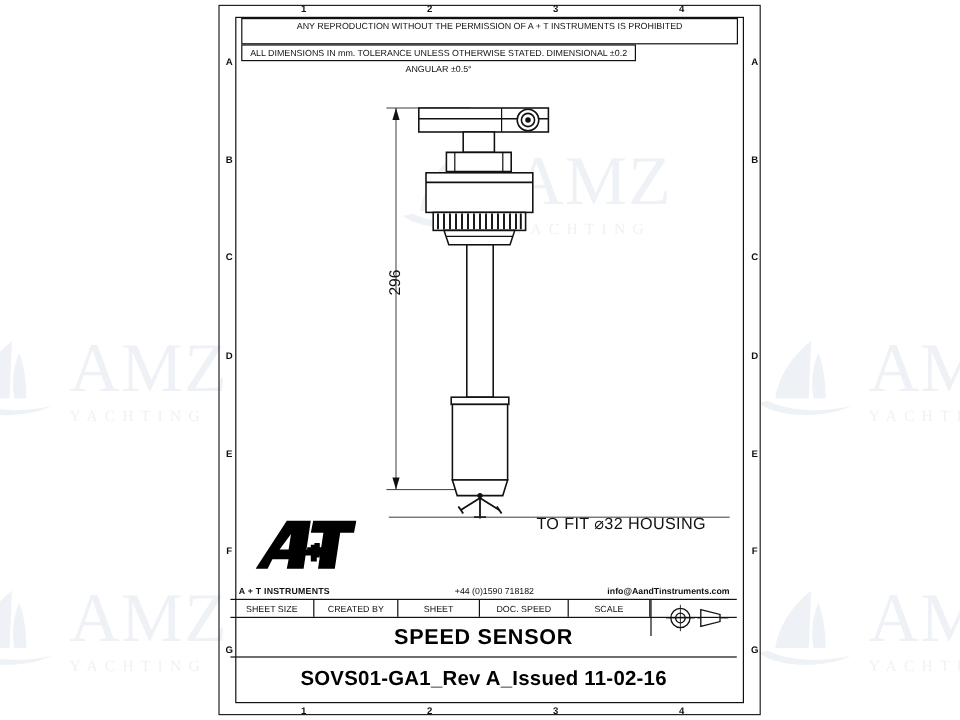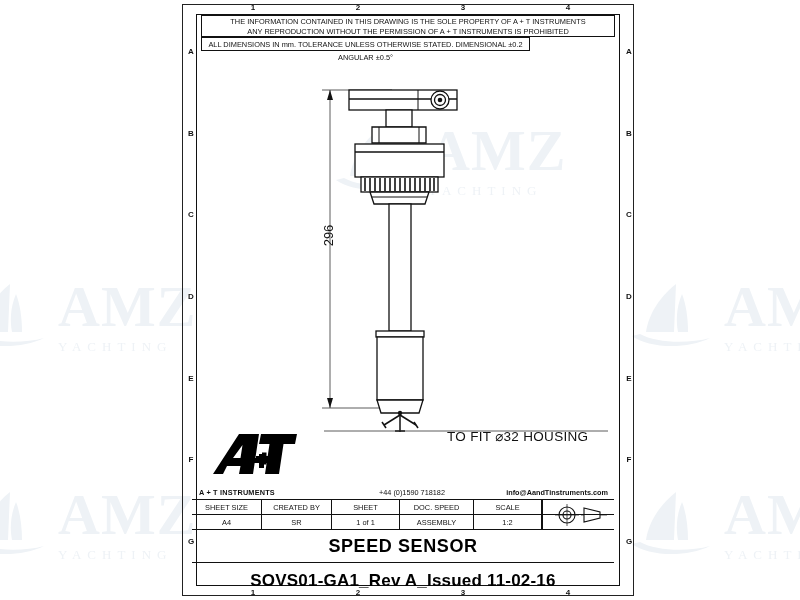--- a/index.html
+++ b/index.html
@@ -27,21 +27,21 @@
   .wm {
     position: absolute;
     display: flex;
     align-items: center;
     gap: 6px;
   }
   .wm-boat { flex: 0 0 auto; }
   .wm-text { display: flex; flex-direction: column; line-height: 1; }
   .wm-amz {
     font-family: "Liberation Serif", serif;
-    font-weight: 700;
+    font-weight: 400;
     letter-spacing: 1px;
   }
   .wm-yacht {
     font-family: "Liberation Serif", serif;
     letter-spacing: 6px;
   }
 
   
   #sheet {
     position: absolute;
@@ -307,21 +307,20 @@
 
   <div class="zone" style="left:623px; top:47px;">A</div>
   <div class="zone" style="left:623px; top:129px;">B</div>
   <div class="zone" style="left:623px; top:210px;">C</div>
   <div class="zone" style="left:623px; top:292px;">D</div>
   <div class="zone" style="left:623px; top:374px;">E</div>
   <div class="zone" style="left:623px; top:455px;">F</div>
   <div class="zone" style="left:623px; top:537px;">G</div>
 
   <div class="note-box" id="note-property">
-    <div>THE INFORMATION CONTAINED IN THIS DRAWING IS THE SOLE PROPERTY OF A + T INSTRUMENTS</div>
     <div>ANY REPRODUCTION WITHOUT THE PERMISSION OF A + T INSTRUMENTS IS PROHIBITED</div>
   </div>
   <div class="note-box" id="note-dims">ALL DIMENSIONS IN mm. TOLERANCE UNLESS OTHERWISE STATED. DIMENSIONAL ±0.2 ANGULAR ±0.5°</div>
 
 </div>
 
 <svg id="drawing" viewBox="0 0 424 572">
   <g fill="none" stroke="#111" stroke-width="1.3" stroke-linejoin="miter">
 
     <g stroke-width="0.8">
@@ -446,28 +445,20 @@
 
   <div class="tb-row" id="tb-heads">
     <div class="tb-cell c1">SHEET SIZE</div>
     <div class="tb-cell c2">CREATED BY</div>
     <div class="tb-cell c3">SHEET</div>
     <div class="tb-cell c4">DOC. SPEED</div>
     <div class="tb-cell c5">SCALE</div>
     <div class="tb-cell c6"></div>
   </div>
 
-  <div class="tb-row" id="tb-values">
-    <div class="tb-cell c1">A4</div>
-    <div class="tb-cell c2">SR</div>
-    <div class="tb-cell c3">1 of 1</div>
-    <div class="tb-cell c4">ASSEMBLY</div>
-    <div class="tb-cell c5">1:2</div>
-    <div class="tb-cell c6"></div>
-  </div>
 
   <div id="tb-proj">
     <svg width="58" height="24" viewBox="0 0 58 24">
       <g fill="none" stroke="#111" stroke-width="1.1">
         <circle cx="17" cy="12" r="8"></circle>
         <circle cx="17" cy="12" r="4"></circle>
         <line x1="17" y1="1" x2="17" y2="23" stroke-width="0.7"></line>
         <line x1="5" y1="12" x2="29" y2="12" stroke-width="0.7"></line>
         <path d="M34 5 L50 9 L50 15 L34 19 Z"></path>
         <line x1="50" y1="12" x2="57" y2="12" stroke-width="0.7"></line>

